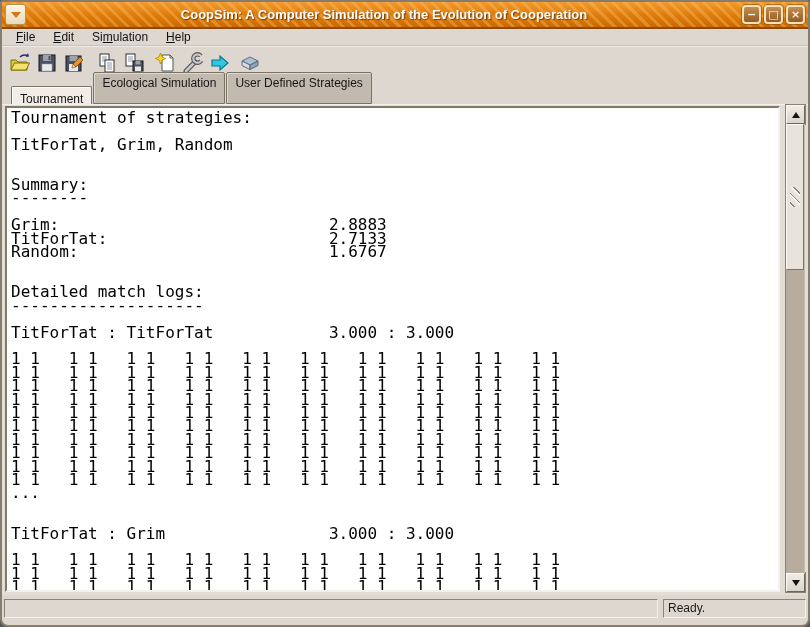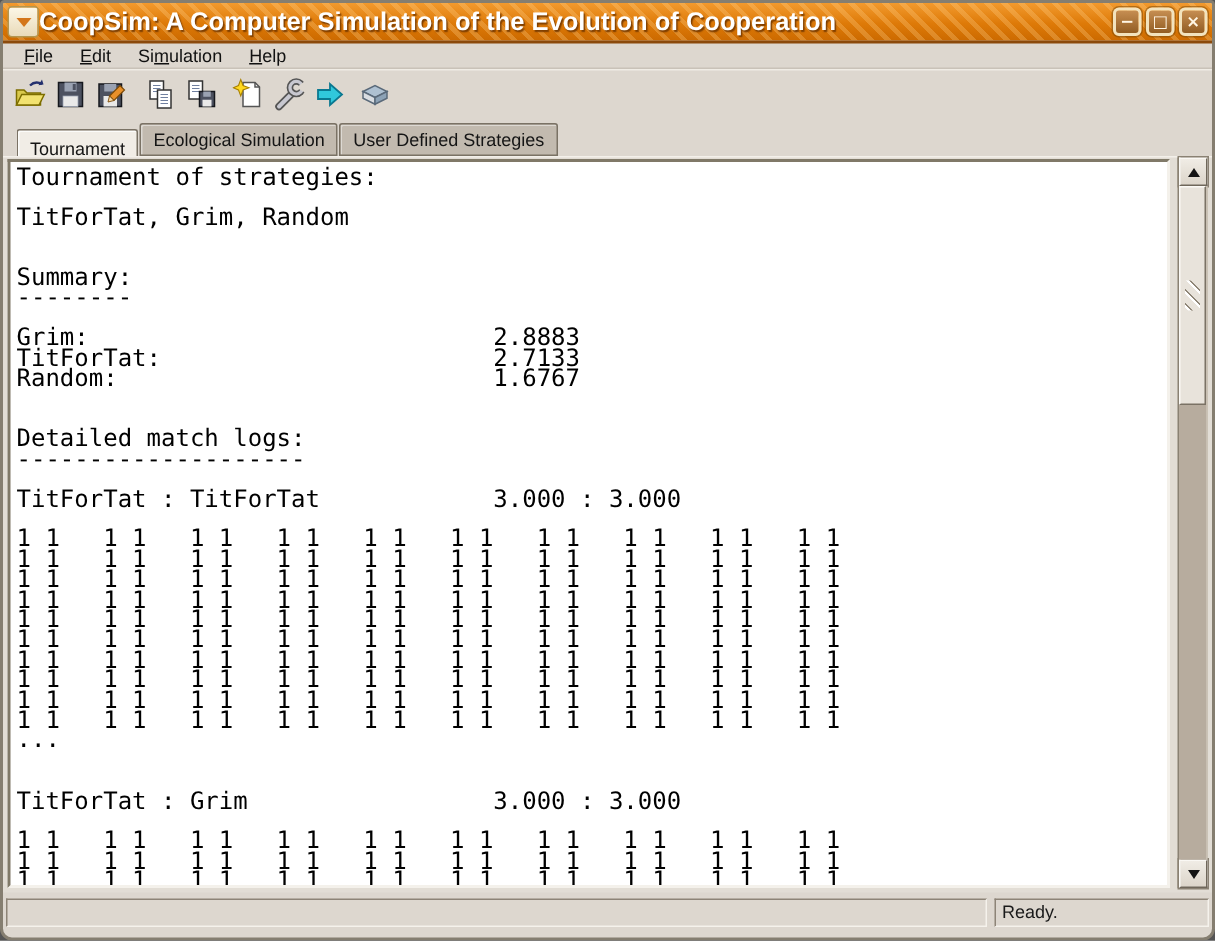--- a/index.html
+++ b/index.html
@@ -26,22 +26,22 @@
   }
   .win-menu-btn {
     width:21px; height:21px;
     background:linear-gradient(#FCF7E6,#E9DAB9);
     border:1px solid #B3954F; border-radius:3px;
     display:flex; align-items:center; justify-content:center;
     cursor:default;
   }
   .chev-down { width:0; height:0; border-left:5px solid transparent; border-right:5px solid transparent; border-top:6px solid #D4761A; }
   .title {
-    flex:1; 
-    color:#FFFFFF; font-size:17px; font-weight:bold;
+    flex:1; text-align:center;
+    color:#FFFFFF; font-size:13px; font-weight:bold;
     text-shadow:1px 1px 1px #7A3C00;
     white-space:nowrap; overflow:hidden;
   }
   .win-controls { display:flex; gap:3px; }
   .win-btn {
     width:19px; height:19px;
     background:linear-gradient(#C68E52,#925D23);
     border:2px solid #F2E3BE; border-radius:4px;
     box-shadow:0 0 0 1px rgba(125,75,10,.55);
     color:#FFF6E4; font-size:11px; font-weight:bold; line-height:13px;
@@ -75,21 +75,21 @@
     flex:0 0 27px; height:27px;
     display:flex; align-items:flex-end;
     padding-left:9px;
     font-size:12px; color:#151515;
   }
   .tab {
     background:#C2BAAF;
     border:1px solid #7A7265;
     border-radius:2px 2px 0 0;
     box-shadow:inset 1px 1px 0 rgba(255,255,255,.45);
-    height:22px; padding:3px 8px 0 8px;
+    height:32px; padding:3px 8px 0 8px;
     margin-right:1px; white-space:nowrap; cursor:default;
   }
   .tab.active {
     background:#F1EDE6;
     height:18px; padding-top:5px;
     border-bottom:none;
     box-shadow:inset 1px 1px 0 rgba(255,255,255,.8);
   }
   
   .page { flex:1 1 auto; position:relative; background:#E2DDD5; border-top:1px solid #F3F0EA; }

